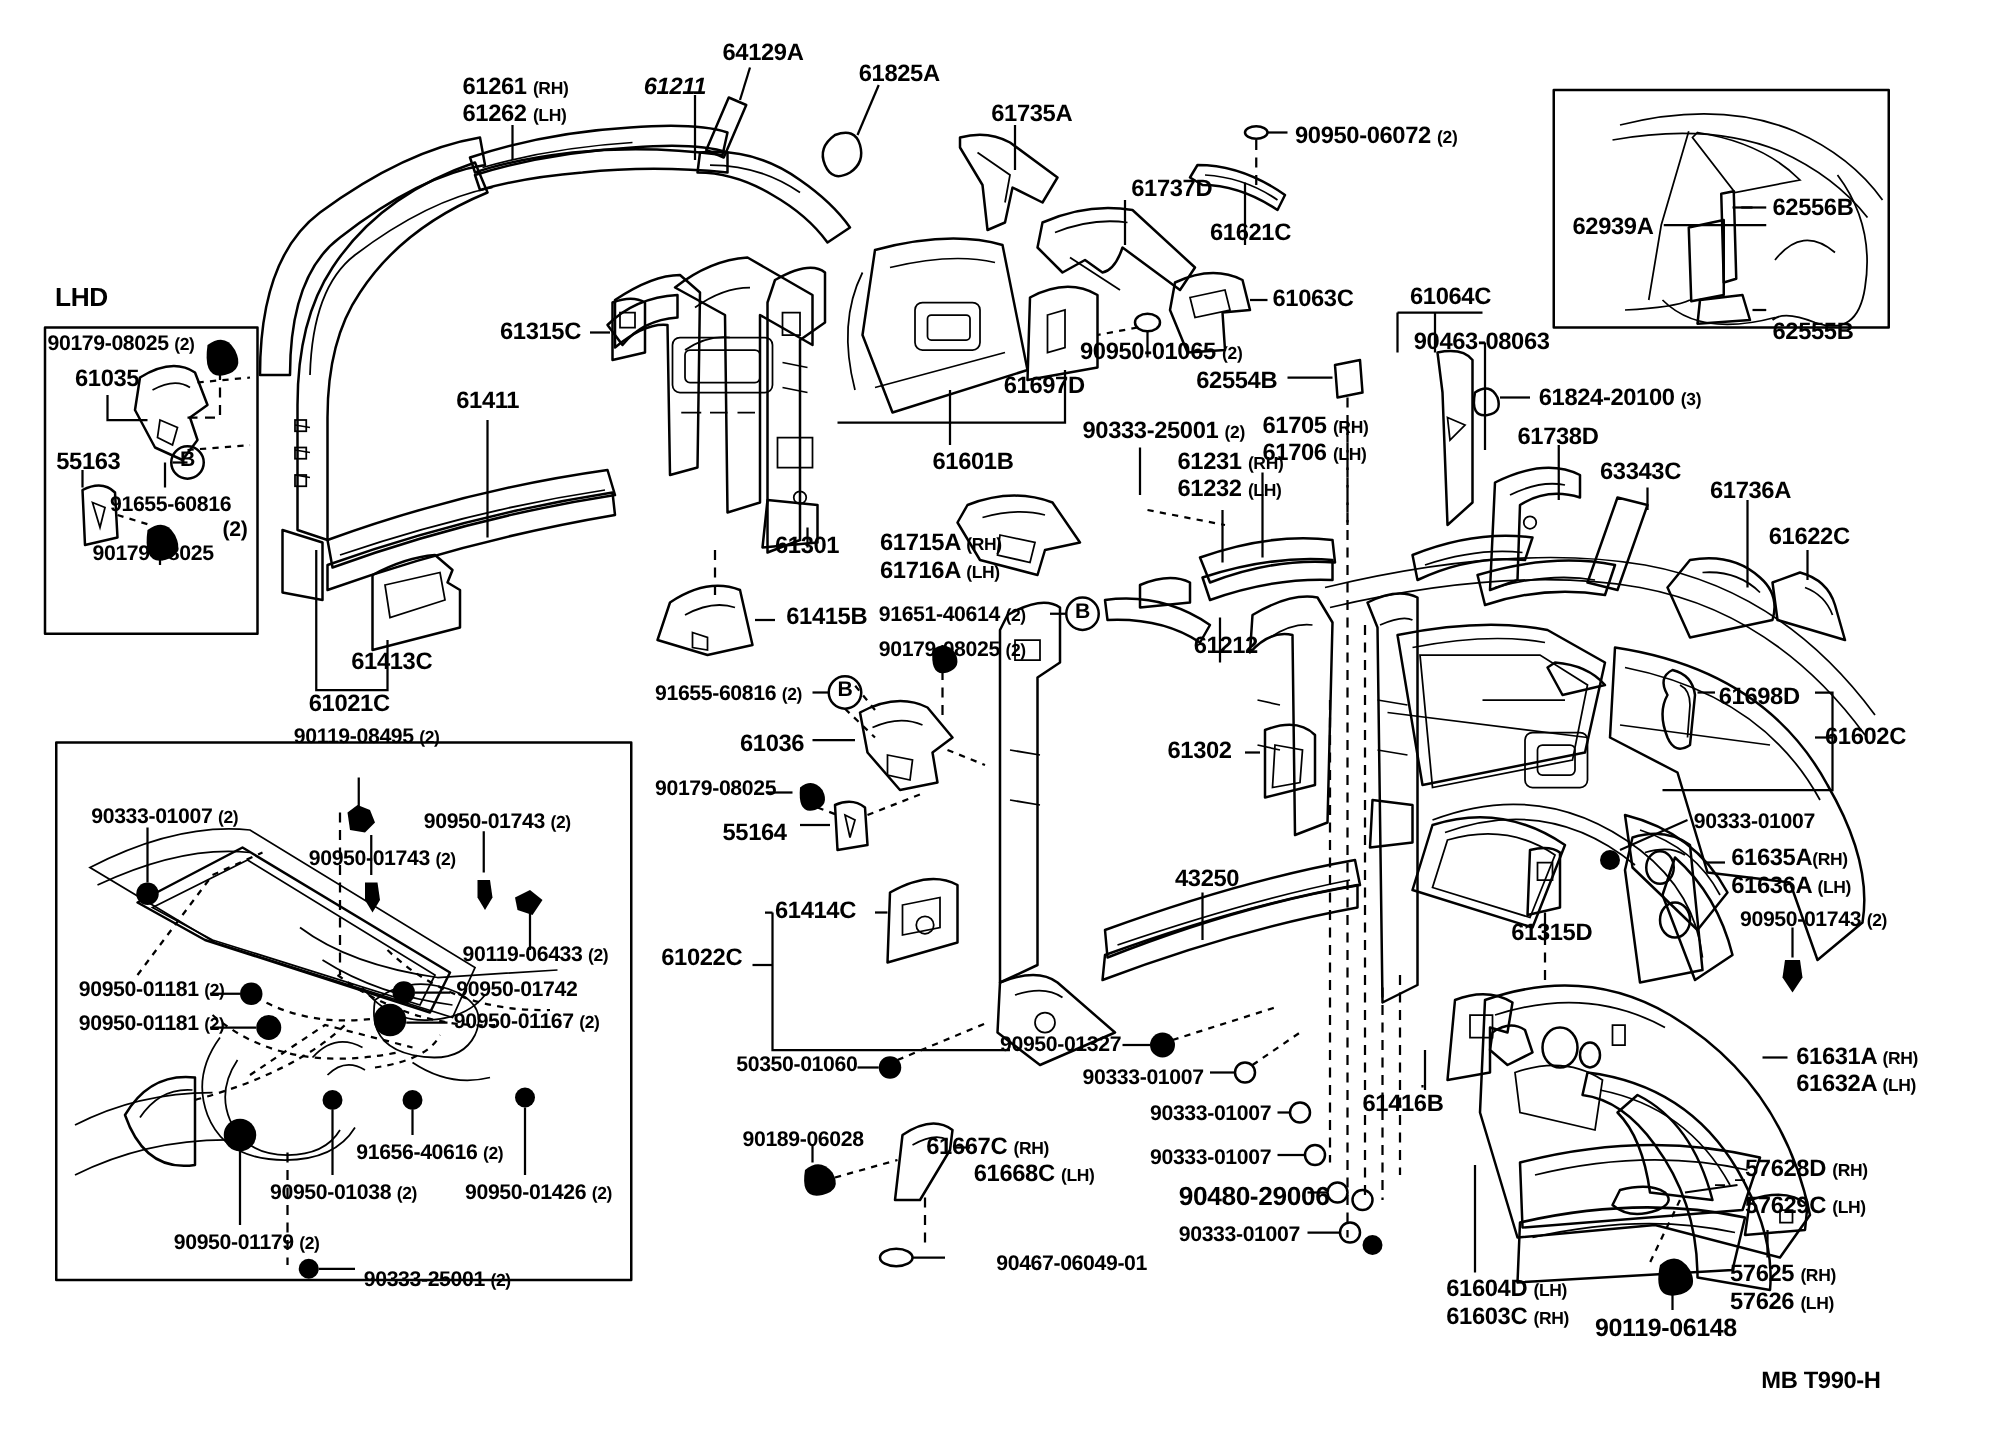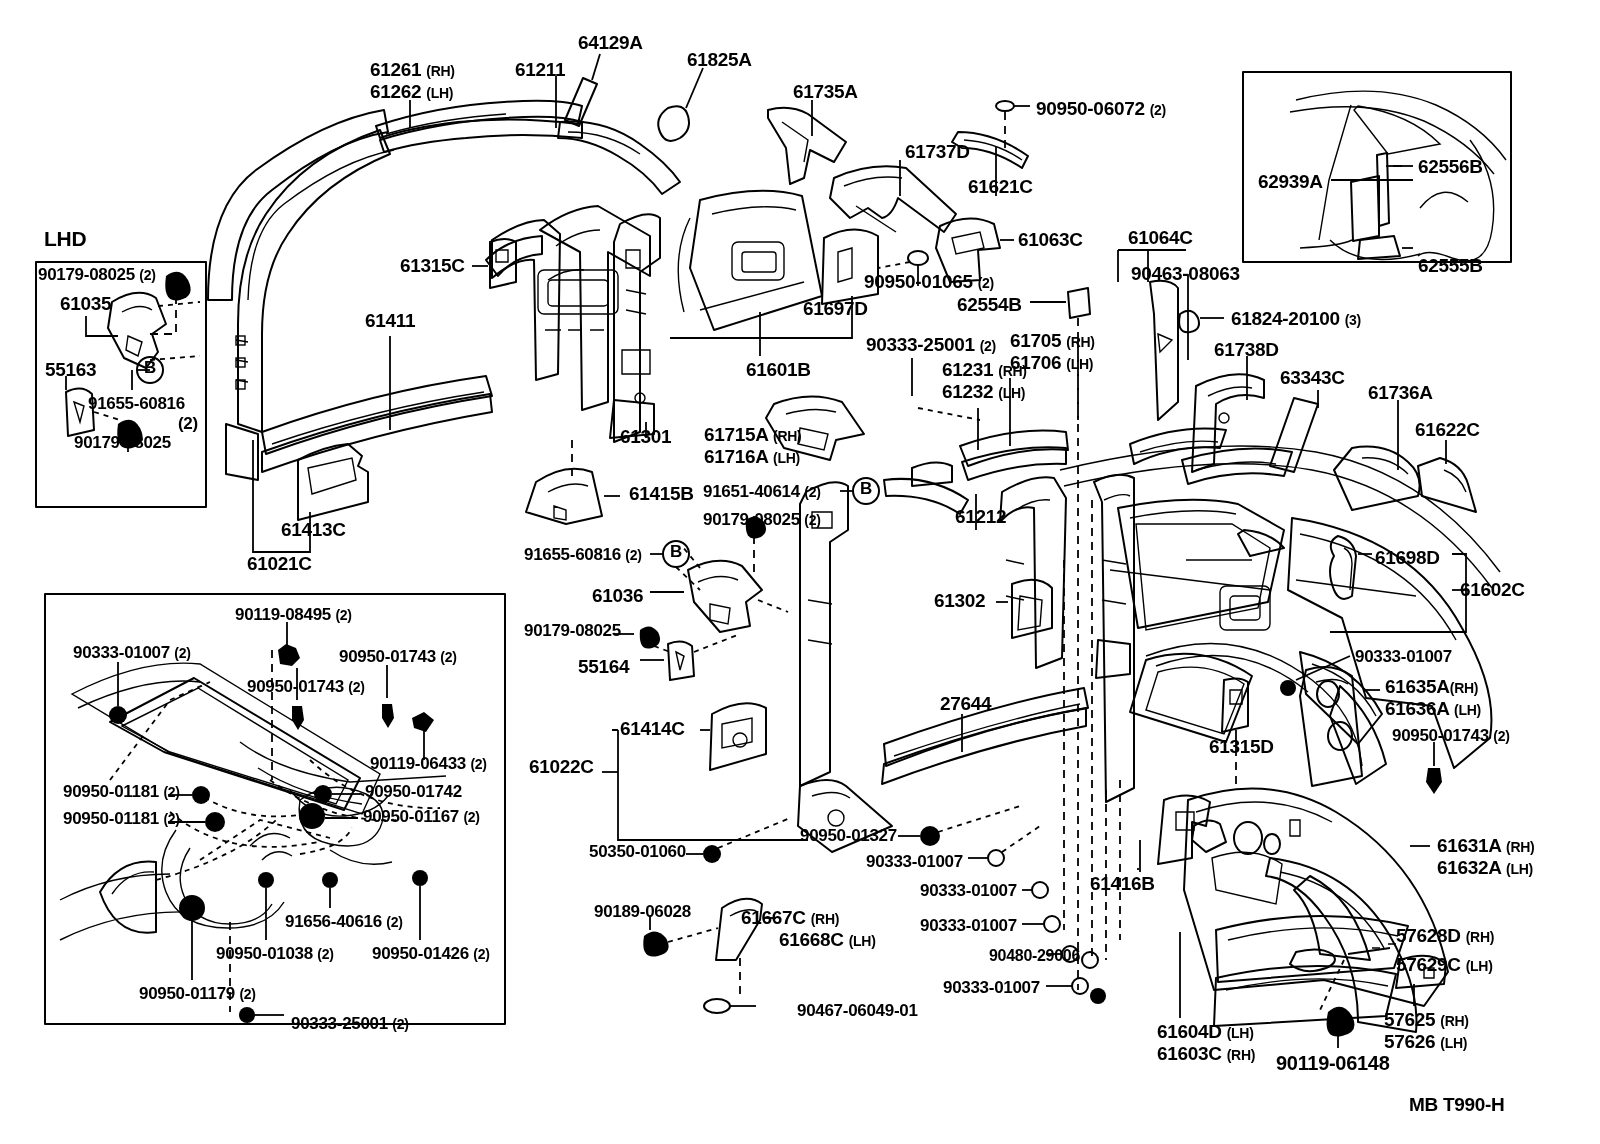--- a/index.html
+++ b/index.html
@@ -452,21 +452,21 @@
       <circle cx="676" cy="554" r="13" class="blk"></circle>
       <path class="lead" d="M840 491 L853 491"></path>
       <path class="lead" d="M650 554 L663 554"></path>
       <path class="dashf" d="M676 567 L700 590"></path>
     </g>
 
   </svg>
 
   <div class="lbl" style="left:370px;top:60px;">61261 <span class="sm">(RH)</span></div>
   <div class="lbl" style="left:370px;top:82px;">61262 <span class="sm">(LH)</span></div>
-  <div class="lbl" style="left:515px;top:60px;">61211</div>
+  <div class="lbl" style="left:515px;top:60px;font-style:italic;">61211</div>
   <div class="lbl" style="left:578px;top:33px;">64129A</div>
   <div class="lbl" style="left:687px;top:50px;">61825A</div>
   <div class="lbl" style="left:793px;top:82px;">61735A</div>
   <div class="lbl" style="left:1036px;top:99px;">90950-06072 <span class="sm">(2)</span></div>
   <div class="lbl" style="left:877px;top:142px;margin-left:28px;">61737D</div>
   <div class="lbl" style="left:968px;top:177px;">61621C</div>
   <div class="lbl" style="left:1258px;top:172px;">62939A</div>
   <div class="lbl" style="left:1418px;top:157px;">62556B</div>
   <div class="lbl" style="left:1418px;top:256px;">62555B</div>
   <div class="lbl" style="left:400px;top:256px;">61315C</div>
@@ -513,46 +513,46 @@
   <div class="lbl" style="left:955px;top:507px;">61212</div>
   <div class="lbl" style="left:934px;top:591px;">61302</div>
   <div class="lbl" style="left:1375px;top:548px;">61698D</div>
   <div class="lbl" style="left:1460px;top:580px;">61602C</div>
   <div class="lbl" style="left:1355px;top:648px;font-size:17px;">90333-01007</div>
   <div class="lbl" style="left:1385px;top:677px;">61635A<span class="sm">(RH)</span></div>
   <div class="lbl" style="left:1385px;top:699px;">61636A <span class="sm">(LH)</span></div>
   <div class="lbl" style="left:1392px;top:727px;font-size:17px;">90950-01743 <span class="sm">(2)</span></div>
   <div class="lbl" style="left:620px;top:719px;">61414C</div>
   <div class="lbl" style="left:529px;top:757px;">61022C</div>
-  <div class="lbl" style="left:940px;top:694px;">27644</div>
+  <div class="lbl" style="left:940px;top:694px;">43250</div>
   <div class="lbl" style="left:1209px;top:737px;">61315D</div>
   <div class="lbl" style="left:1090px;top:874px;">61416B</div>
   <div class="lbl" style="left:1437px;top:836px;">61631A <span class="sm">(RH)</span></div>
   <div class="lbl" style="left:1437px;top:858px;">61632A <span class="sm">(LH)</span></div>
 
   <div class="lbl" style="left:800px;top:827px;font-size:17px;">90950-01327</div>
   <div class="lbl" style="left:589px;top:843px;font-size:17px;">50350-01060</div>
   <div class="lbl" style="left:866px;top:853px;font-size:17px;">90333-01007</div>
   <div class="lbl" style="left:920px;top:882px;font-size:17px;">90333-01007</div>
   <div class="lbl" style="left:920px;top:917px;font-size:17px;">90333-01007</div>
-  <div class="lbl" style="left:943px;top:947px;font-size:16px;margin-left:46px;">90480-29006</div>
+  <div class="lbl" style="left:943px;top:947px;font-size:21px;">90480-29006</div>
   <div class="lbl" style="left:943px;top:979px;font-size:17px;">90333-01007</div>
   <div class="lbl" style="left:594px;top:903px;font-size:17px;">90189-06028</div>
   <div class="lbl" style="left:741px;top:908px;">61667C <span class="sm">(RH)</span></div>
   <div class="lbl" style="left:779px;top:930px;">61668C <span class="sm">(LH)</span></div>
   <div class="lbl" style="left:797px;top:1002px;font-size:17px;">90467-06049-01</div>
   <div class="lbl" style="left:1396px;top:926px;">57628D <span class="sm">(RH)</span></div>
   <div class="lbl" style="left:1396px;top:955px;">57629C <span class="sm">(LH)</span></div>
   <div class="lbl" style="left:1384px;top:1010px;">57625 <span class="sm">(RH)</span></div>
   <div class="lbl" style="left:1384px;top:1032px;">57626 <span class="sm">(LH)</span></div>
   <div class="lbl" style="left:1157px;top:1022px;">61604D <span class="sm">(LH)</span></div>
   <div class="lbl" style="left:1157px;top:1044px;">61603C <span class="sm">(RH)</span></div>
   <div class="lbl" style="left:1276px;top:1053px;font-size:20px;">90119-06148</div>
 
-  <div class="lbl" style="left:235px;top:606px;font-size:17px;text-align:center;">90119-08495 <span class="sm">(2)</span></div>
+  <div class="lbl" style="left:235px;top:580px;font-size:17px;text-align:center;">90119-08495 <span class="sm">(2)</span></div>
   <div class="lbl" style="left:73px;top:644px;font-size:17px;">90333-01007 <span class="sm">(2)</span></div>
   <div class="lbl" style="left:339px;top:648px;font-size:17px;">90950-01743 <span class="sm">(2)</span></div>
   <div class="lbl" style="left:247px;top:678px;font-size:17px;">90950-01743 <span class="sm">(2)</span></div>
   <div class="lbl" style="left:370px;top:755px;font-size:17px;">90119-06433 <span class="sm">(2)</span></div>
   <div class="lbl" style="left:63px;top:783px;font-size:17px;">90950-01181 <span class="sm">(2)</span></div>
   <div class="lbl" style="left:365px;top:783px;font-size:17px;">90950-01742</div>
   <div class="lbl" style="left:63px;top:810px;font-size:17px;">90950-01181 <span class="sm">(2)</span></div>
   <div class="lbl" style="left:363px;top:808px;font-size:17px;">90950-01167 <span class="sm">(2)</span></div>
   <div class="lbl" style="left:285px;top:913px;font-size:17px;">91656-40616 <span class="sm">(2)</span></div>
   <div class="lbl" style="left:216px;top:945px;font-size:17px;">90950-01038 <span class="sm">(2)</span></div>

